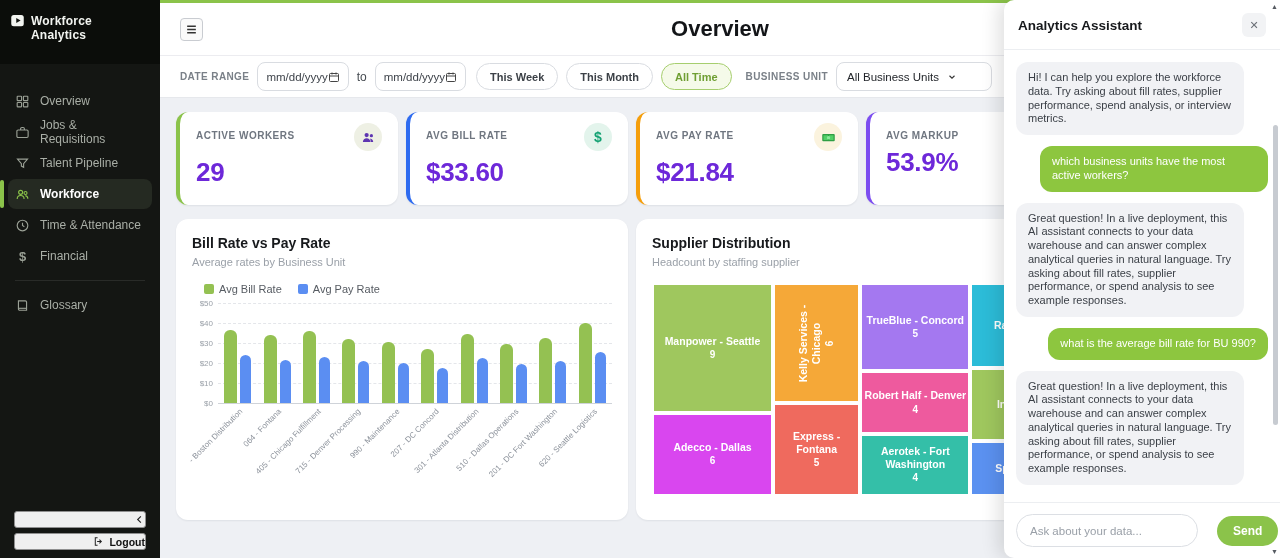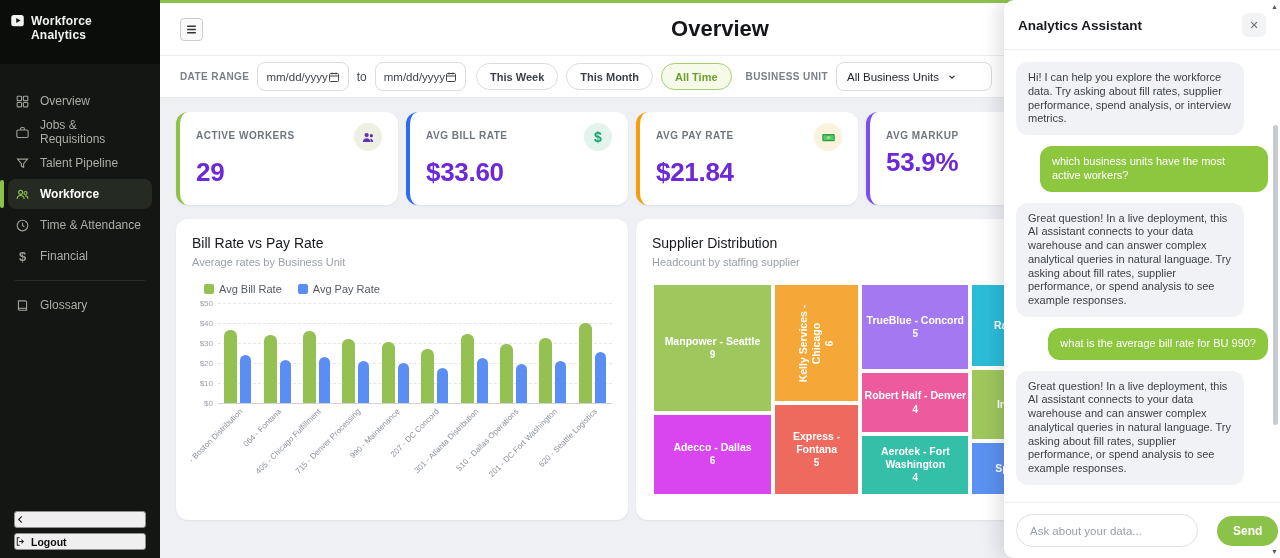--- a/index.html
+++ b/index.html
@@ -15,21 +15,21 @@
   nav { margin-top:22px; }
   .nav-item { position:relative; height:30px; margin:0 8px 1px 8px; padding:0 7px; display:flex; align-items:center; gap:10px; border-radius:8px; color:#a9aea6; font-size:12px; cursor:pointer; }
   .nav-item .icon { width:15px; height:15px; display:inline-flex; color:#9aa095; flex:none; align-items:center; justify-content:center; }
   .nav-item .icon svg { width:100%; height:100%; }
   .nav-item.active { background:#252a22; color:#fff; font-weight:700; }
   .nav-item.active .icon { color:#8bc34a; }
   .nav-item.active::before { content:''; position:absolute; left:-8px; top:1px; bottom:1px; width:4px; background:#8bc34a; border-radius:2px; }
   .nav-divider { height:1px; background:rgba(255,255,255,.09); margin:9px 15px; }
   .dollar-glyph { font-size:13px; font-weight:700; line-height:1; }
   .sidebar-bottom { margin-top:auto; padding:8px 14px 8px 14px; display:flex; flex-direction:column; gap:5px; }
-  .sb-btn { height:17px; background:#efefef; border:1px solid #8f8f8f; border-radius:3px; font-size:10.5px; font-weight:700; color:#111; display:flex; align-items:center; justify-content:flex-start; gap:5px; cursor:pointer; font-family:inherit; }
+  .sb-btn { height:17px; background:#efefef; border:1px solid #8f8f8f; border-radius:3px; font-size:10.5px; font-weight:700; color:#111; display:flex; align-items:center; justify-content:flex-end; gap:5px; cursor:pointer; font-family:inherit; }
   .sb-btn .icon { width:11px; height:11px; display:inline-flex; }
   .sb-btn .icon svg { width:100%; height:100%; }
 
   
   .main { position:absolute; left:160px; top:0; right:0; bottom:0; background:#eef0f4; border-top:3px solid #8bc34a; }
   .topbar { height:53px; background:#fff; display:flex; align-items:center; padding:0 20px; border-bottom:1px solid #ececf0; position:relative; }
   .menu-btn { width:23px; height:23px; border:1px solid #c9ccd1; border-radius:4px; background:#fafafa; display:flex; align-items:center; justify-content:center; cursor:pointer; z-index:2; }
   .menu-btn svg { width:13px; height:13px; }
   .page-title { position:absolute; left:0; right:0; text-align:center; font-size:22px; font-weight:800; color:#131518; }
 
@@ -54,21 +54,21 @@
   .kpi { background:#fff; border-radius:12px; border-left:4px solid #8bc34a; box-shadow:0 1px 2px rgba(16,24,40,.07); padding:14px 16px 12px; height:93px; }
   .kpi-top { display:flex; justify-content:space-between; align-items:flex-start; }
   .kpi-label { font-size:10px; font-weight:700; letter-spacing:.5px; color:#6f7680; padding-top:4px; }
   .kpi-icon { width:28px; height:28px; border-radius:50%; display:flex; align-items:center; justify-content:center; margin-top:-3px; }
   .kpi-icon svg { width:15px; height:15px; }
   .kpi-icon .dollar-glyph { font-size:14px; font-weight:800; }
   .kpi-value { font-size:26px; font-weight:800; color:#6d28d9; margin-top:6px; letter-spacing:-.3px; }
 
   .charts-grid { display:grid; grid-template-columns:1fr 1fr; gap:8px; margin-top:14px; }
   .card { background:#fff; border-radius:12px; box-shadow:0 1px 2px rgba(16,24,40,.07); padding:16px 16px 8px; height:301px; overflow:hidden; }
-  .card-title { font-size:14px; font-weight:400; color:#17191c; }
+  .card-title { font-size:14px; font-weight:700; color:#17191c; }
   .card-sub { font-size:11px; color:#9aa0a8; margin-top:5px; }
 
   .legend { display:flex; gap:16px; margin:15px 0 8px 12px; }
   .legend-item { display:flex; align-items:center; gap:5px; font-size:11px; color:#565b62; }
   .legend-swatch { width:10px; height:10px; border-radius:2px; }
   .plot-wrap { display:flex; margin-top:2px; }
   .yaxis { width:26px; position:relative; height:100px; flex:none; }
   .ytick { position:absolute; right:5px; font-size:8px; color:#9aa0a8; transform:translateY(-50%); }
   .plotarea { flex:1; position:relative; height:100px; }
   .gridline { position:absolute; left:0; right:0; border-top:1px dashed #e4e6ea; }

